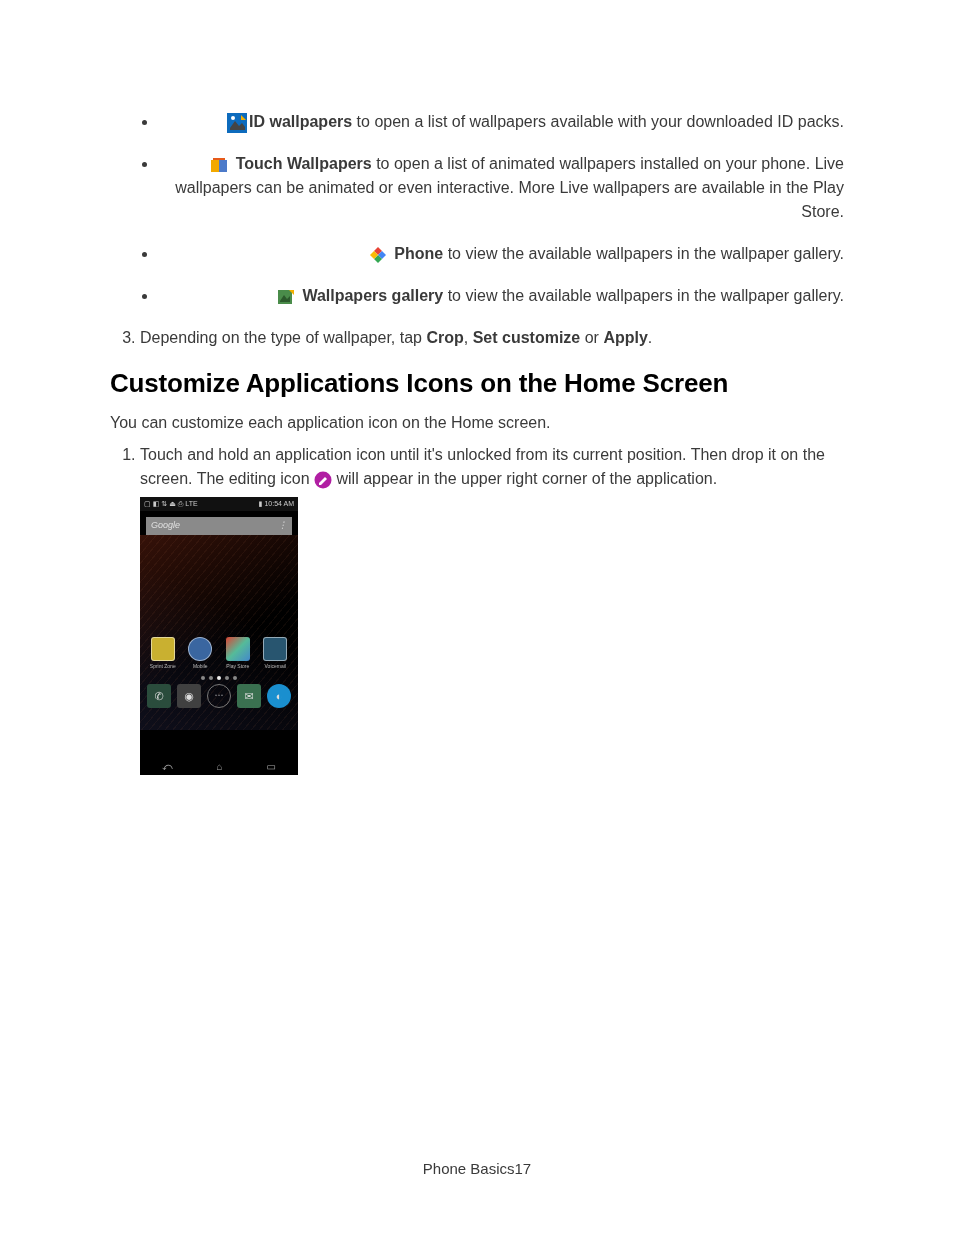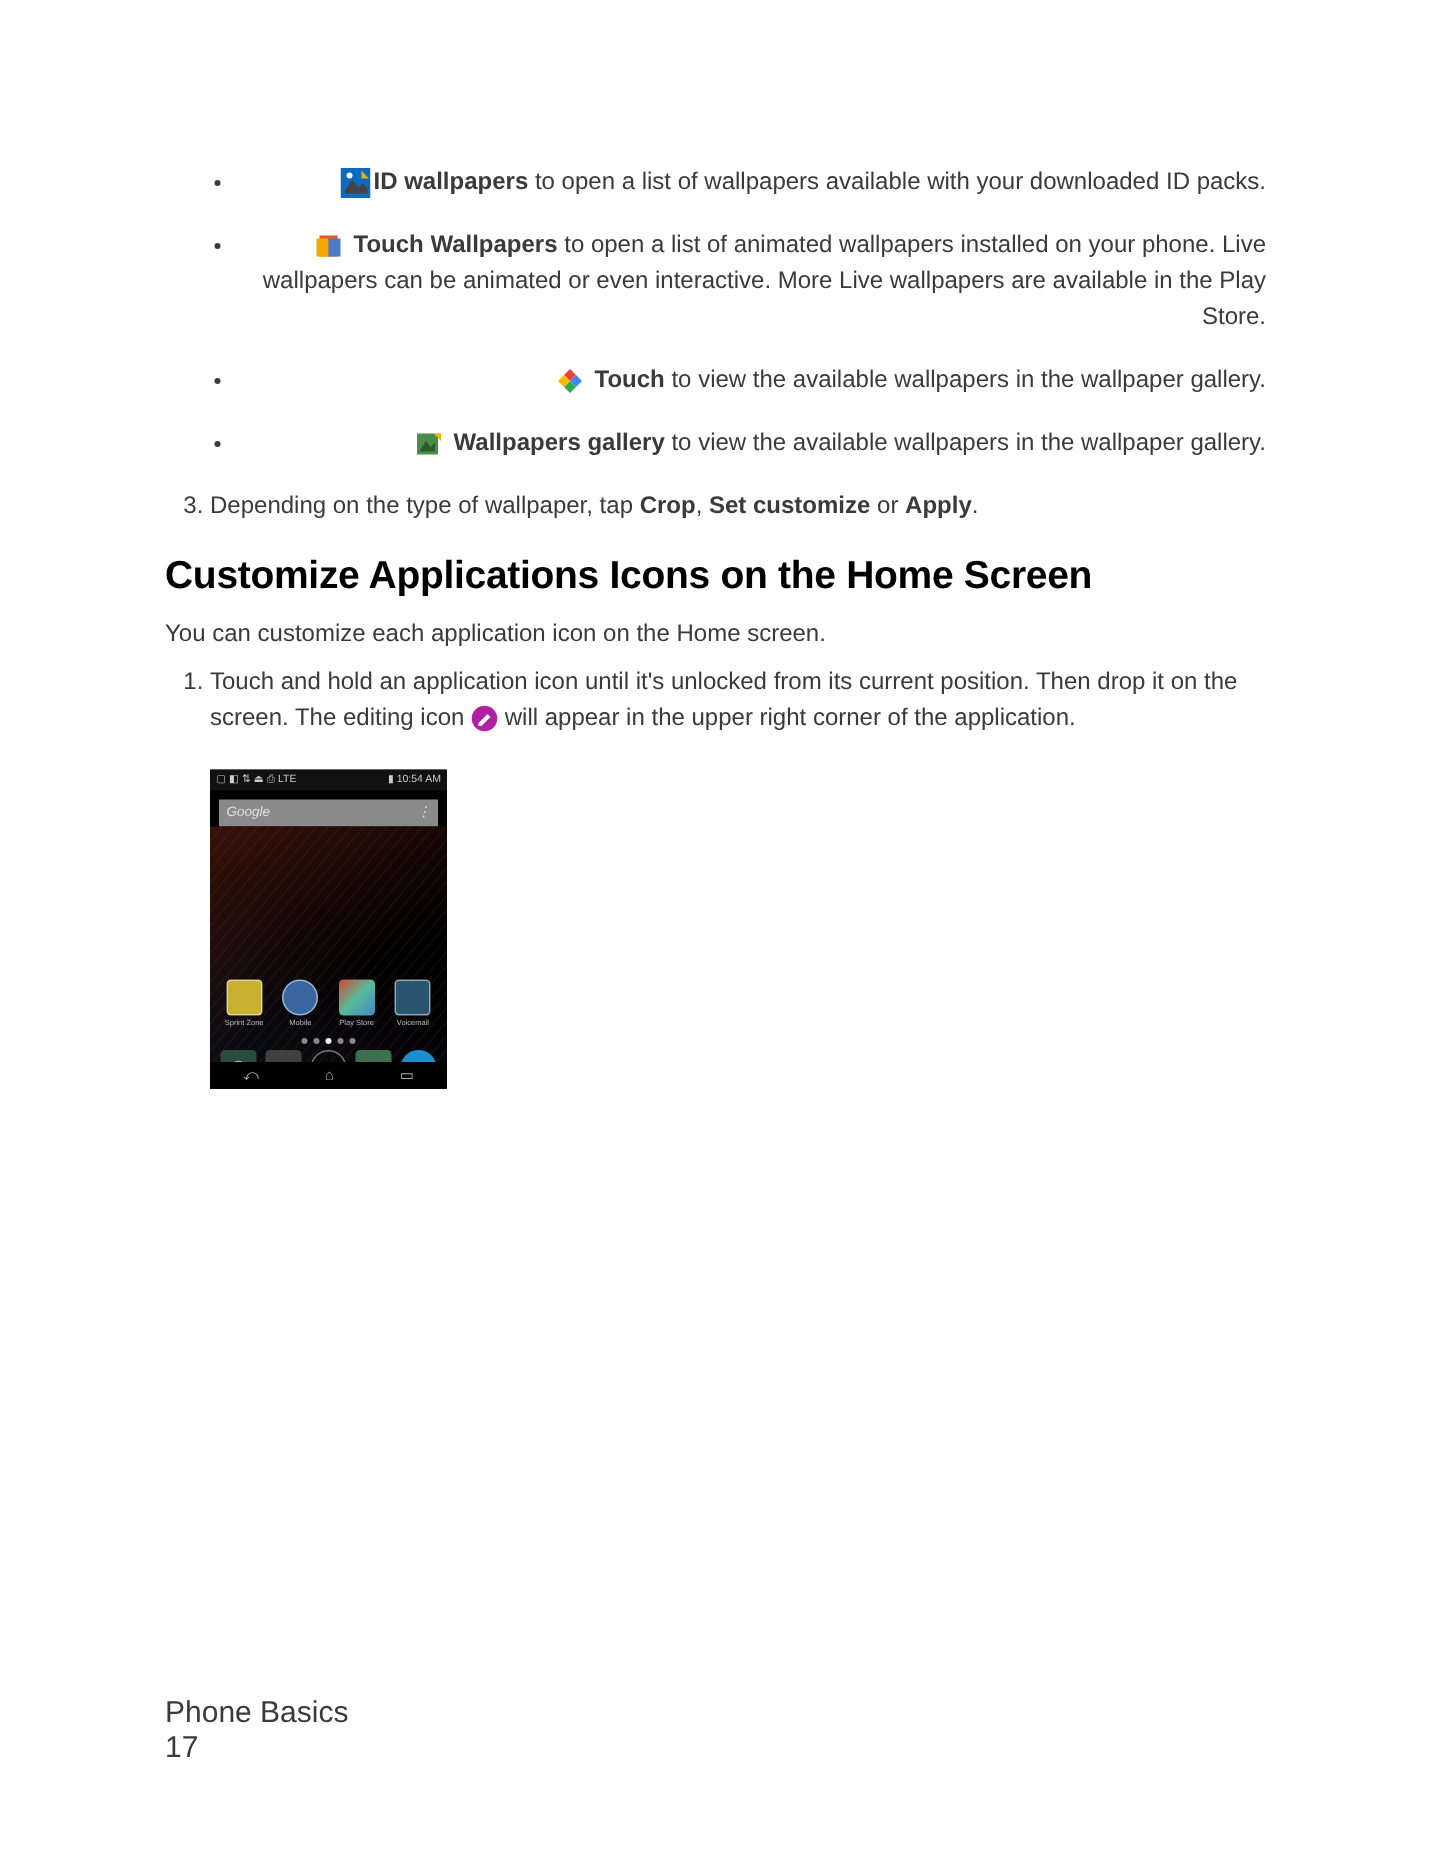--- a/index.html
+++ b/index.html
@@ -65,29 +65,28 @@
       vertical-align: middle;
     }
     .footer {
       position: absolute;
       bottom: 58px;
       left: 110px;
       right: 110px;
       display: flex;
       justify-content: center;
       color: #3a3a3a;
-      font-size: 20px;
-      flex-direction: column;
+      font-size: 15px;
     }
     
     .phone-shot {
       width: 158px;
-      height: 213px;
+      height: 278px;
       background: #000;
-      margin-top: 22px;
+      margin-top: 6px;
       position: relative;
       overflow: hidden;
     }
     .phone-status {
       height: 14px;
       background: #111;
       display: flex;
       justify-content: space-between;
       align-items: center;
       padding: 0 4px;
@@ -217,21 +216,21 @@
 
   <li>
     <span class="icon-inline">
       <svg viewBox="0 0 20 20">
         <path d="M10 2 L14 6 L10 10 L6 6 Z" fill="#e84335"></path>
         <path d="M18 10 L14 14 L10 10 L14 6 Z" fill="#4285f4"></path>
         <path d="M10 18 L6 14 L10 10 L14 14 Z" fill="#34a853"></path>
         <path d="M2 10 L6 6 L10 10 L6 14 Z" fill="#fabb05"></path>
       </svg>
     </span>
-    <span class="label-bold">Touch</span><span> to view the available wallpapers in the wallpaper gallery.</span>
+    <span class="label-bold">Phone</span><span> to view the available wallpapers in the wallpaper gallery.</span>
   </li>
 
   <li>
     <span class="icon-inline">
       <svg viewBox="0 0 20 20">
           <rect x="2" y="3" width="14" height="14" fill="#4a8c4a"></rect>
           <polygon points="4,14 8,8 11,12 14,9 14,15 4,15" fill="#2c5a2c"></polygon>
           <path d="M13 3 L18 3 L18 8 Z" fill="#f3b000"></path>
         </svg>
     </span>

